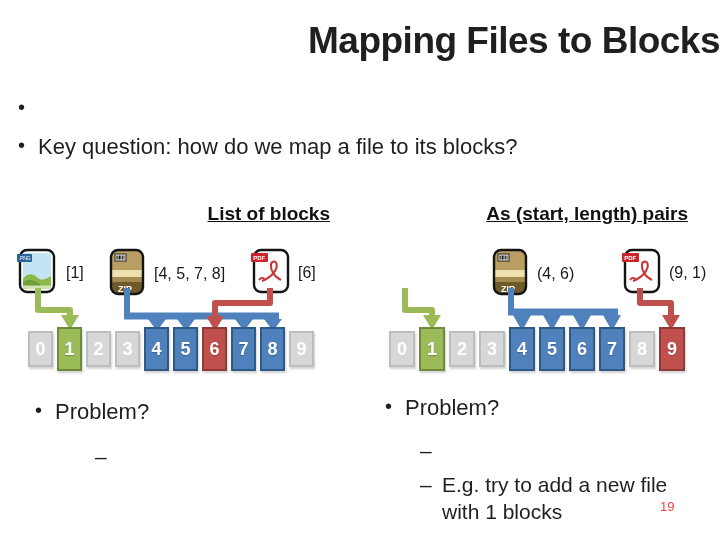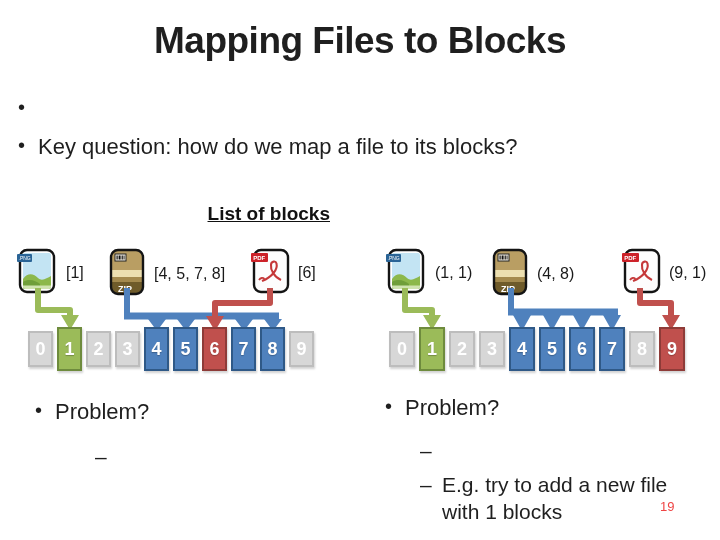--- a/index.html
+++ b/index.html
@@ -1,21 +1,21 @@
 <!DOCTYPE html>
 <html><head>
 <meta charset="utf-8">
 <style>
   html,body{margin:0;padding:0;background:#ffffff;}
   .slide{
     position:relative;width:720px;height:540px;background:#ffffff;overflow:hidden;
     font-family:"Liberation Sans",sans-serif;color:#1a1a1a;
   }
   .title{
-    position:absolute;top:20px;left:0;width:720px;text-align:center;
+    position:absolute;top:20px;left:0;width:720px;text-align:right;
     font-size:37px;font-weight:600;letter-spacing:-0.5px;color:#1f1f1f;
   }
   .top-bullets{position:absolute;top:96px;left:18px;width:690px;}
   .top-bullets .b-line{display:flex;font-size:22px;margin-bottom:15px;color:#1f1f1f;}
   .b-marker{width:20px;flex:0 0 20px;font-size:20px;}
   .section-header{
     position:absolute;top:203px;font-size:19px;font-weight:bold;
     text-decoration:underline;text-align:right;color:#111;
   }
   .section-header.left{left:0;width:330px;}
@@ -59,20 +59,21 @@
     <div class="b-line">
       <span class="b-marker">•</span>
     </div>
     <div class="b-line">
       <span class="b-marker">•</span>
       <span>Key question: how do we map a file to its blocks?</span>
     </div>
   </div>
 
   <div class="section-header left">List of blocks</div>
+  <div class="section-header right">As (start, length) pairs</div>
 
   <div class="file-group" style="left:16px">
     <span>
       <svg width="42" height="46" viewBox="0 0 42 46">
         <defs>
             <clipPath id="pc">
               <rect x="7" y="5" width="28" height="36" rx="2"></rect>
             </clipPath>
           </defs>
         <rect x="4" y="2" width="34" height="42" rx="7" fill="#ffffff" stroke="#141414" stroke-width="2.4"></rect>
@@ -122,57 +123,41 @@
         <rect x="4" y="2" width="34" height="42" rx="7" fill="#fdfdfd" stroke="#141414" stroke-width="2.4"></rect>
         <path d="M12,33 C22,29 28,21.5 26.5,15.5 C25.7,12.6 21.5,13 21,16.5 C20.3,21.5 24,29 31,32" fill="none" stroke="#c5393a" stroke-width="2.1"></path>
         <path d="M9,32 C10.5,29.5 13,29.5 14.5,31" fill="none" stroke="#c5393a" stroke-width="1.8"></path>
         <rect x="1" y="5" width="17" height="9" rx="1" fill="#cc2229"></rect>
         <text x="3.2" y="11.8" font-size="6" font-weight="bold" fill="#ffffff">PDF</text>
       </svg>
     </span>
     <span class="file-label">[6]</span>
   </div>
 
-  <div class="file-group" style="left:385px">
-    <span>
-      <svg width="42" height="46" viewBox="0 0 42 46">
-        <rect x="4" y="2" width="34" height="42" rx="7" fill="#ffffff" stroke="#141414" stroke-width="2.4"></rect>
-        <g clip-path="url(#pc)">
-          <rect x="7" y="5" width="28" height="36" fill="#c3e4f3"></rect>
-          <path d="M7,31 C12,24 18,26 22,30 C26,34 31,30 35,28 L35,41 L7,41 Z" fill="#8cb84b"></path>
-          <path d="M7,34 C13,30 20,33 24,36 L24,41 L7,41 Z" fill="#6f9e3a"></path>
-          <rect x="7" y="37.5" width="28" height="3.5" fill="#cfe3b0"></rect>
-        </g>
-        <rect x="1" y="6" width="15" height="8" rx="1" fill="#2a6496"></rect>
-        <text x="2.5" y="12.2" font-size="5" fill="#ffffff">.PNG</text>
-      </svg>
-    </span>
-    <span class="file-label">(1, 1)</span>
-  </div>
 
   <div class="file-group" style="left:491px">
     <span>
       <svg width="38" height="48" viewBox="0 0 38 48">
         <g clip-path="url(#zc)">
           <rect x="3" y="2" width="32" height="44" fill="#ab8f53"></rect>
           <rect x="3" y="2" width="32" height="20" fill="#b99e63"></rect>
           <rect x="3" y="22" width="32" height="7" fill="#ecdfb0"></rect>
           <rect x="3" y="29" width="32" height="5" fill="#a48a4e"></rect>
           <rect x="3" y="34" width="32" height="12" fill="#6f5b2a"></rect>
           <text x="10" y="43.5" font-size="9" font-weight="bold" fill="#ffffff">ZIP</text>
         </g>
         <rect x="3" y="2" width="32" height="44" rx="7" fill="none" stroke="#141414" stroke-width="2.4"></rect>
         <rect x="7" y="6" width="11" height="7" fill="#f5f1e6" stroke="#222222" stroke-width="1"></rect>
         <rect x="8.5" y="7.5" width="1.2" height="4" fill="#111"></rect>
         <rect x="10.6" y="7.5" width="2" height="4" fill="#111"></rect>
         <rect x="13.6" y="7.5" width="1.2" height="4" fill="#111"></rect>
         <rect x="15.6" y="7.5" width="0.9" height="4" fill="#111"></rect>
       </svg>
     </span>
-    <span class="file-label">(4, 8)</span>
+    <span class="file-label">(4, 6)</span>
   </div>
 
   <div class="file-group" style="left:621px">
     <span>
       <svg width="40" height="46" viewBox="0 0 40 46">
         <rect x="4" y="2" width="34" height="42" rx="7" fill="#fdfdfd" stroke="#141414" stroke-width="2.4"></rect>
         <path d="M12,33 C22,29 28,21.5 26.5,15.5 C25.7,12.6 21.5,13 21,16.5 C20.3,21.5 24,29 31,32" fill="none" stroke="#c5393a" stroke-width="2.1"></path>
         <path d="M9,32 C10.5,29.5 13,29.5 14.5,31" fill="none" stroke="#c5393a" stroke-width="1.8"></path>
         <rect x="1" y="5" width="17" height="9" rx="1" fill="#cc2229"></rect>
         <text x="3.2" y="11.8" font-size="6" font-weight="bold" fill="#ffffff">PDF</text>

